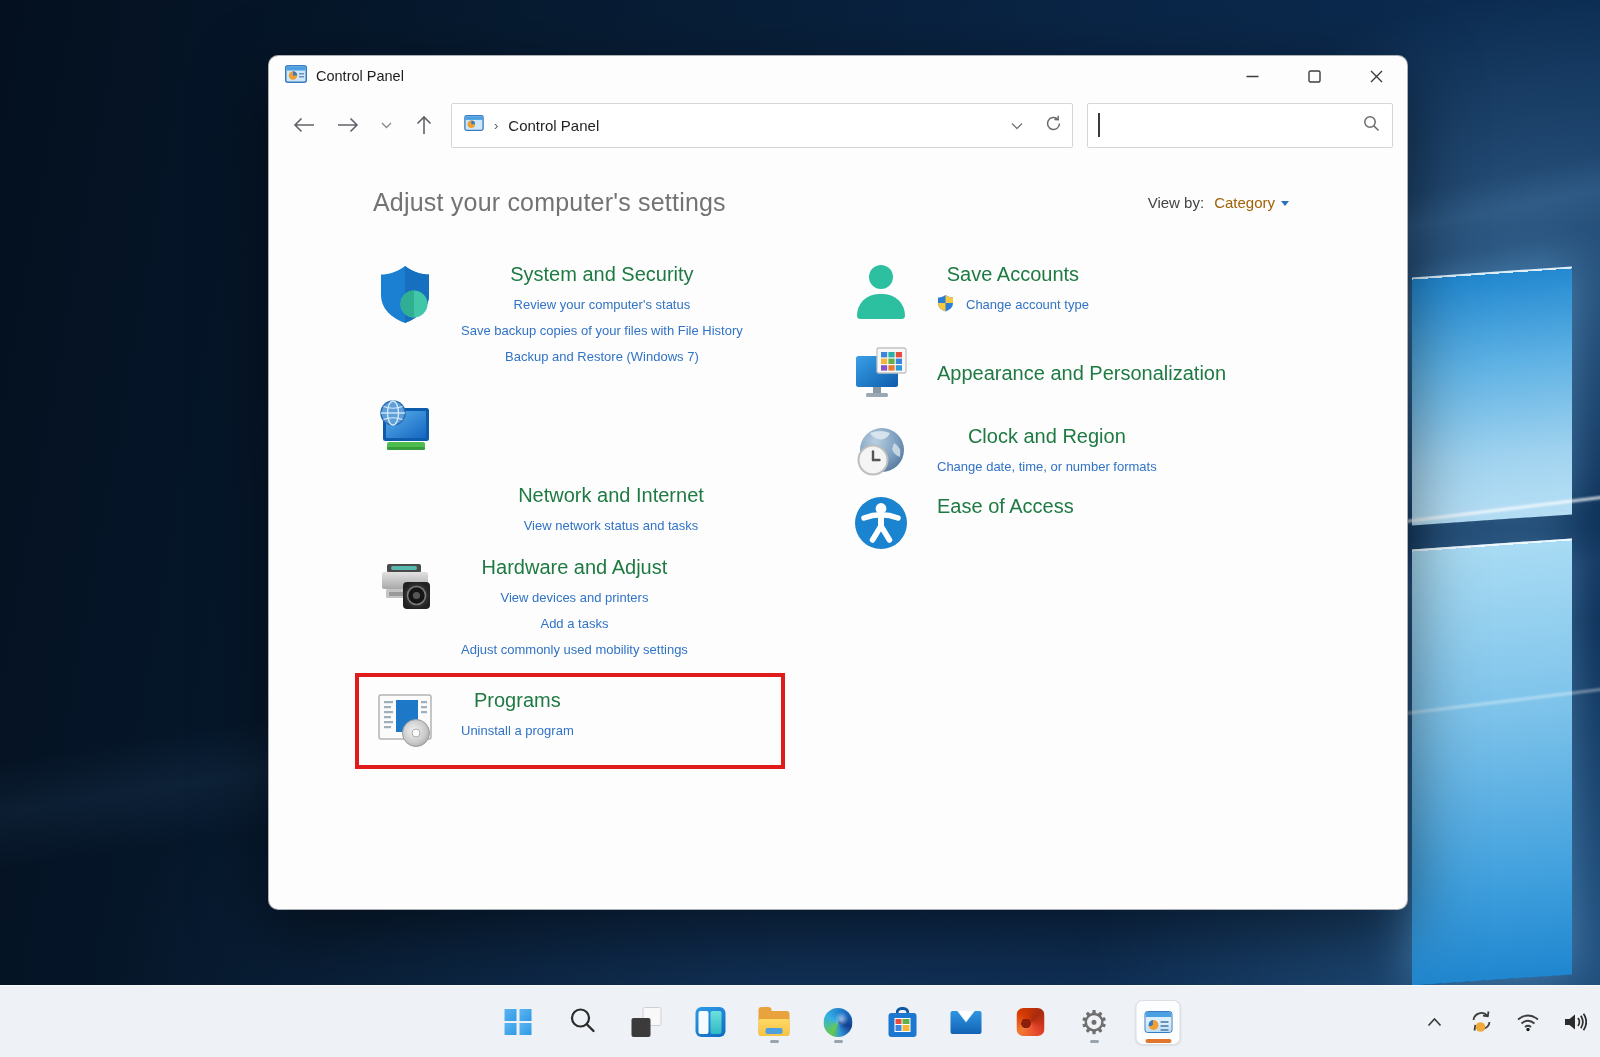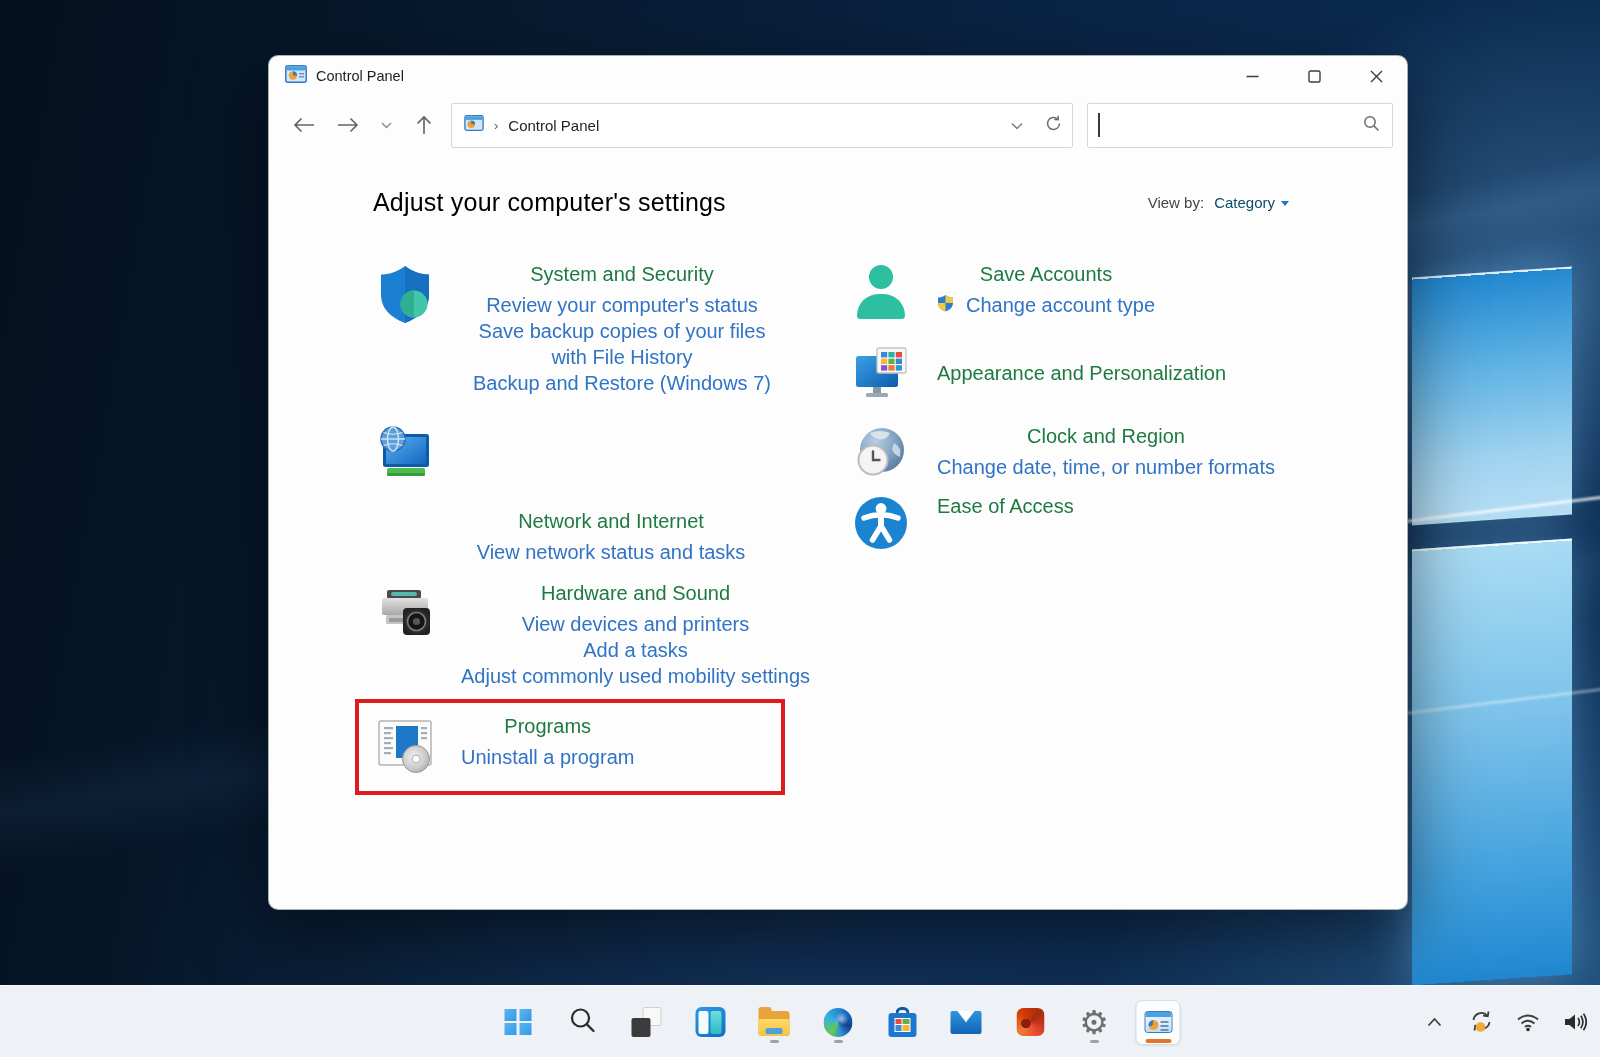--- a/index.html
+++ b/index.html
@@ -46,34 +46,34 @@
   .addressbar .crumb-sep { color:#5a5a5a; font-size:13px; margin:0 10px 0 10px; }
   .addressbar .crumb-text { font-size:15px; color:#1f1f1f; }
   .addressbar .spacer { flex:1; }
   .searchbox { margin-left:14px; flex:1; height:45px; border:1px solid #d6d6d6; background:#fff; border-radius:2px;
                display:flex; align-items:center; padding:0 12px 0 10px; position:relative; }
   .caret { width:1.5px; height:24px; background:#3a3a3a; }
   .searchbox .spacer { flex:1; }
 
   .content { padding:34px 0 0 104px; }
   .heading-row { display:flex; align-items:flex-start; padding-right:118px; }
-  .page-title { font-size:25px; color:#000000; font-weight:400; letter-spacing:.2px; }
+  .page-title { font-size:25px; color:#737373; font-weight:400; letter-spacing:.2px; }
   .viewby { margin-left:auto; font-size:15px; color:#444; display:flex; align-items:center; gap:10px; padding-top:6px; }
-  .viewby .vb-value { color:#0c4a6e; display:flex; align-items:center; gap:6px; cursor:pointer; }
+  .viewby .vb-value { color:#a16207; display:flex; align-items:center; gap:6px; cursor:pointer; }
   .vb-caret { width:0; height:0; border-left:4px solid transparent; border-right:4px solid transparent;
               border-top:5px solid #2a70c2; margin-top:2px; }
 
   .columns { display:flex; margin-top:46px;text-align:center; }
   .col-left { width:476px; }
   .col-right { width:520px; }
   .section { display:flex; gap:24px; }
   .section .icon-cell { width:64px; flex:0 0 64px; display:flex; justify-content:center; }
   .sec-heading { font-size:20px; color:#1e7a42; font-weight:400; cursor:pointer; }
   .sec-links { margin-top:6px; }
-  .sec-link { font-size:20px; color:#3173c5; line-height:26px; cursor:pointer; }
+  .sec-link { font-size:13px; color:#3173c5; line-height:26px; cursor:pointer; }
   .link-row { display:flex; align-items:center; gap:12px; }
   .s-sys { margin-bottom:26px; } .s-sys .sec-links { max-width:322px; }
   .s-net { margin-bottom:17px;flex-direction:column; }
   .s-hw  { margin-bottom:10px; }
   .s-ua  { margin-bottom:24px; }
   .s-app { margin-bottom:22px; align-items:center; }
   .s-clk { margin-bottom:12px; }
   .redbox { border:4px solid #df1b1b; width:430px; margin-left:-18px; padding:12px 0 16px 14px; }
 
   
@@ -325,21 +325,21 @@
                   </radialGradient>
                 </defs>
                 <rect x="11" y="33" width="30" height="9" rx="1.5" fill="#c4c4c4"></rect>
                 <rect x="14" y="36" width="22" height="4" fill="#9a9a9a"></rect>
                 <rect x="28" y="26" width="27" height="27" rx="4" fill="url(#spk)"></rect>
                 <circle cx="41.5" cy="39.5" r="9" fill="#151515" stroke="#7a7a7a" stroke-width="1.6"></circle>
                 <circle cx="41.5" cy="39.5" r="3.6" fill="#565656"></circle>
               </svg>
           </div>
           <div>
-            <div class="sec-heading">Hardware and Sound</div>
+            <div class="sec-heading">Hardware and Adjust</div>
             <div class="sec-links">
               <div class="sec-link">View devices and printers</div>
               <div class="sec-link">Add a tasks</div>
               <div class="sec-link">Adjust commonly used mobility settings</div>
             </div>
           </div>
         </div>
 
         <div class="redbox">
           <div class="section">

